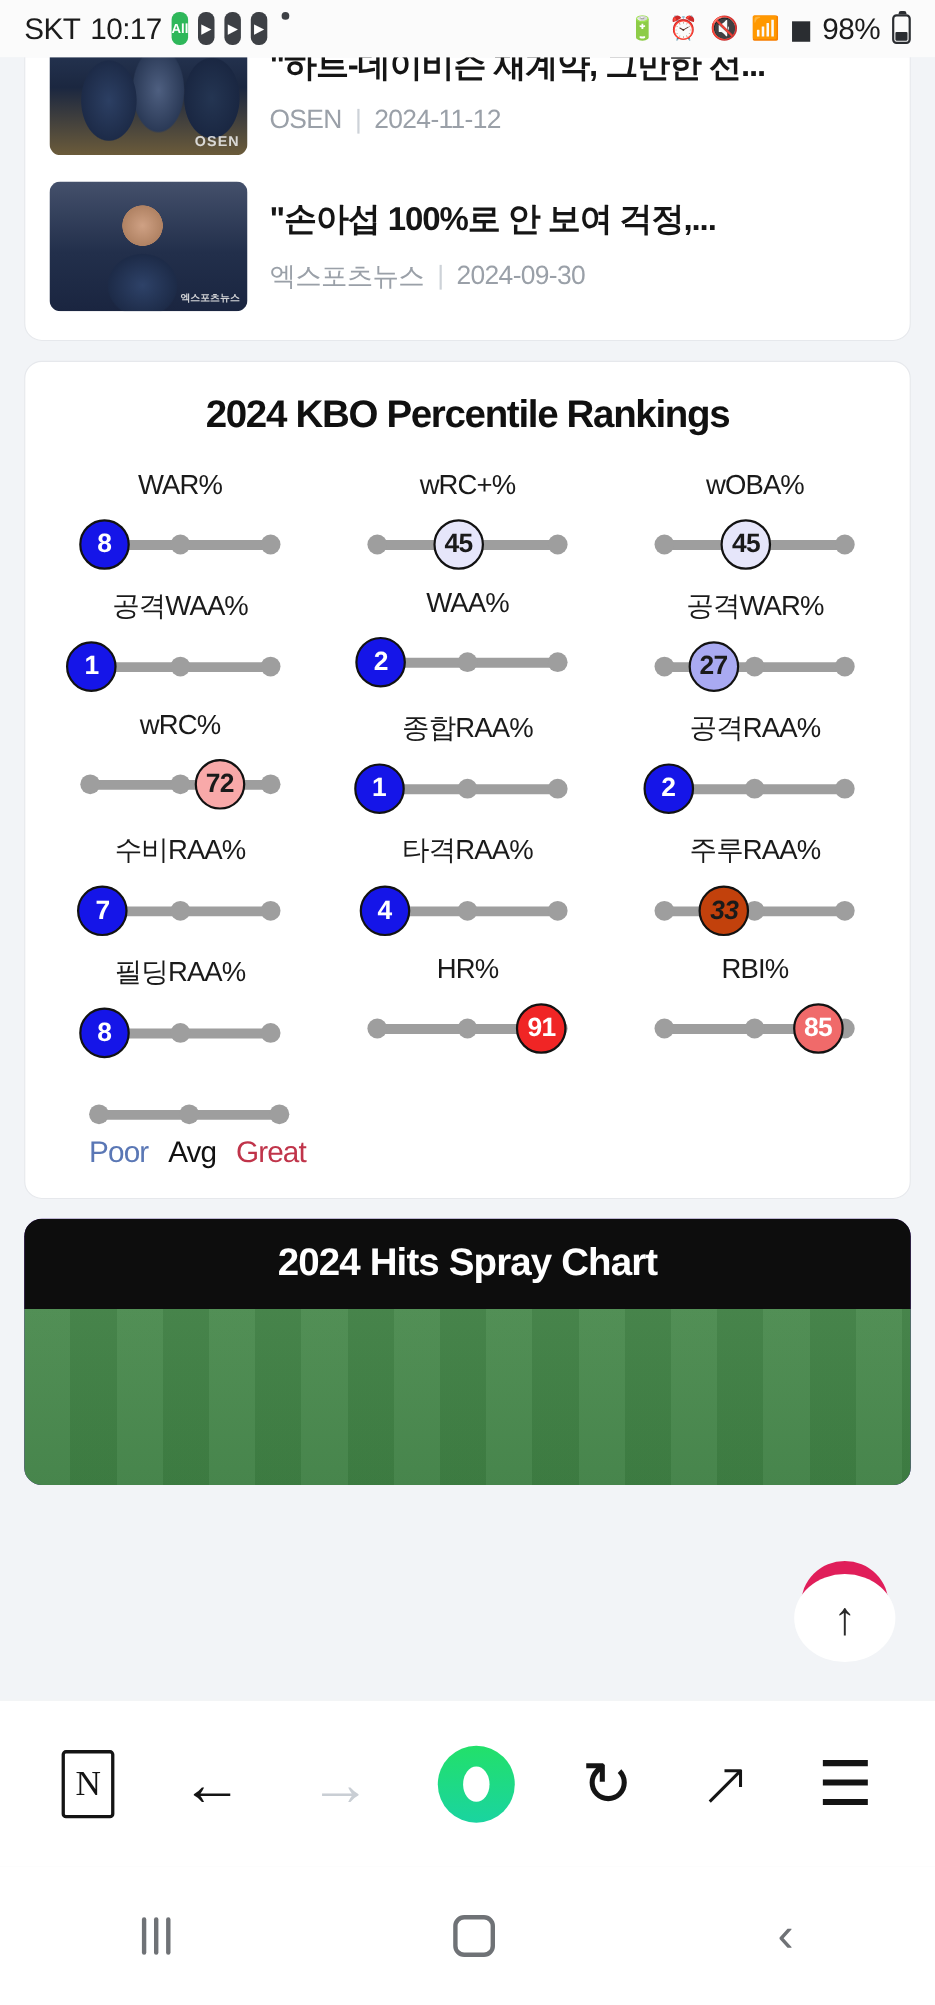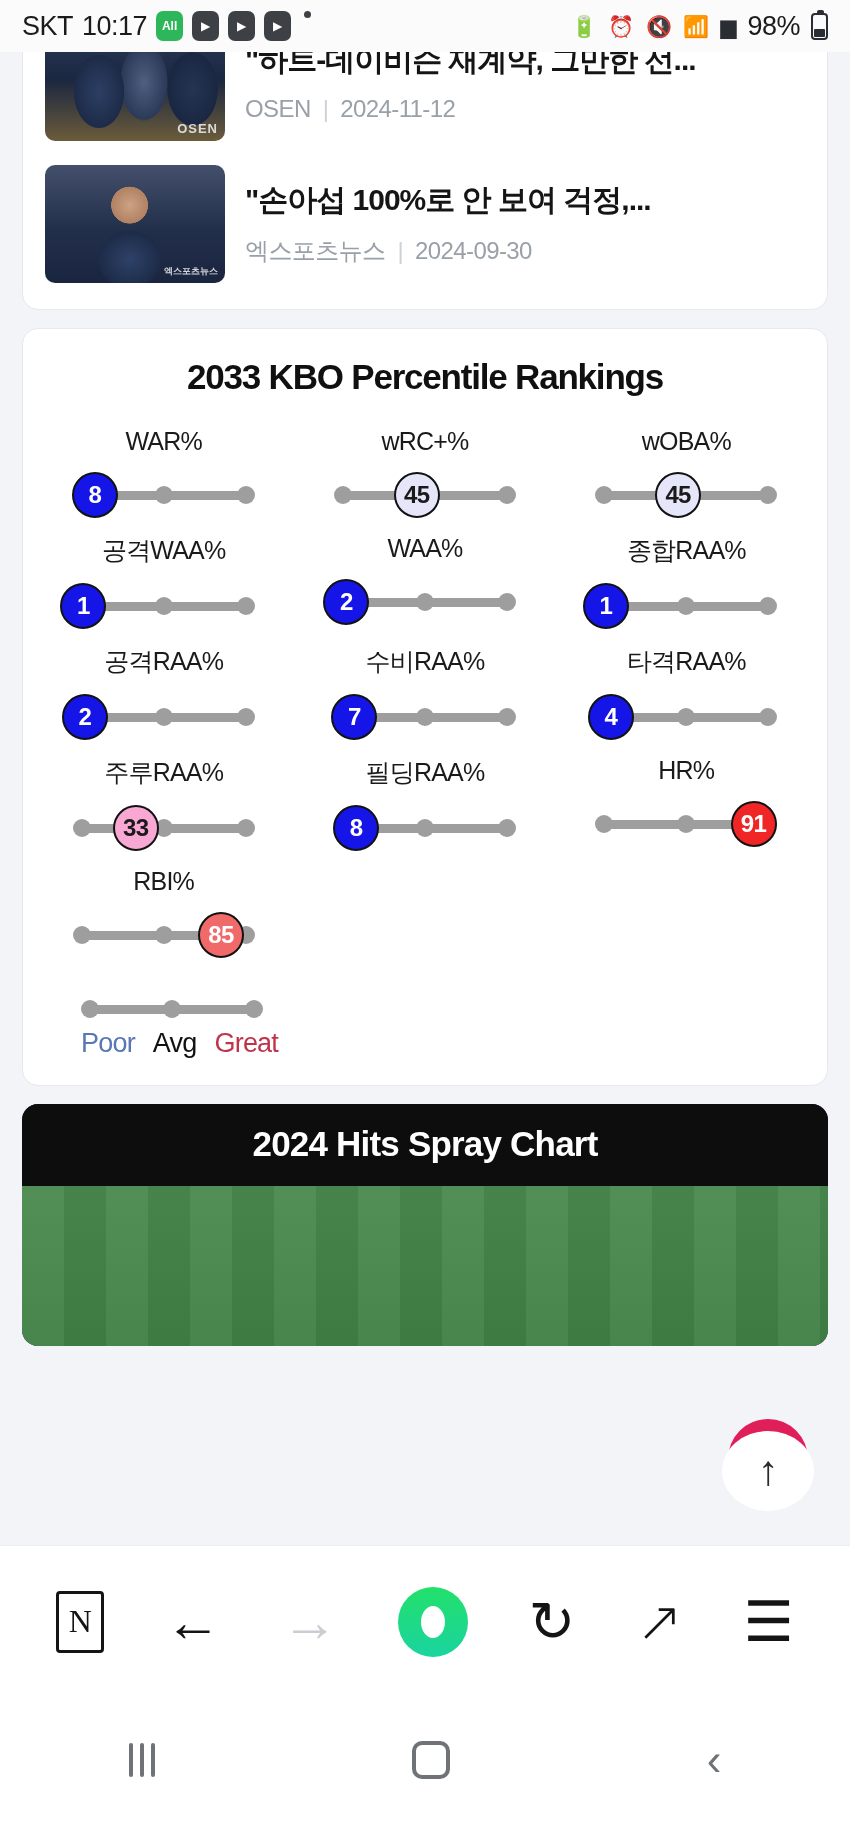--- a/index.html
+++ b/index.html
@@ -16,21 +16,21 @@
     height: 52px; width: 100%;
     background: #fbfbfb;
     display: flex; align-items: center;
     padding: 0 22px;
     position: relative; z-index: 5;
   }
   .sb-left { display: flex; align-items: flex-start; gap: 9px; }
   .sb-carrier { font-size: 27px; color: #1b1b1b; letter-spacing: -0.5px; }
   .sb-time { font-size: 27px; color: #1b1b1b; letter-spacing: -0.5px; }
   .sb-badge {
-    width: 27px; height: 30px; border-radius: 7px;
+    width: 15px; height: 30px; border-radius: 7px;
     display: flex; align-items: center; justify-content: center;
     font-size: 12px; color: #fff; font-weight: bold;
   }
   .sb-badge.green { background: #2eb75a; }
   .sb-badge.dark  { background: #3d4045; }
   .sb-dot { width: 7px; height: 7px; border-radius: 50%; background: #3d4045; margin-left: 4px; }
   .sb-right { margin-left: auto; display: flex; align-items: center; gap: 11px; }
   .sb-ic { font-size: 21px; color: #2a2d31; line-height: 1; }
   .sb-pct { font-size: 27px; color: #1b1b1b; letter-spacing: -0.5px; }
   .sb-batt {
@@ -266,21 +266,21 @@
         <div class="news-meta">
           <span>엑스포츠뉴스</span>
           <span class="news-sep">|</span>
           <span>2024-09-30</span>
         </div>
       </div>
     </div>
   </div>
 
   <div class="card pct-card">
-    <div class="pct-title">2033 KBO Percentile Rankings</div>
+    <div class="pct-title">2024 KBO Percentile Rankings</div>
     <div class="pct-grid" id="pct-grid">
         <div class="pct-cell">
           <div class="pct-label">WAR%</div>
           <div class="slider">
             <div class="track"></div>
             <div class="tick" style="left: 9px;"></div>
             <div class="tick" style="left: 91px;"></div>
             <div class="tick" style="left: 173px;"></div>
             <div class="knob" style="left: 22.12px; background: rgb(21, 21, 232); color: rgb(255, 255, 255);">8</div>
           </div>
@@ -319,20 +319,40 @@
           <div class="pct-label">WAA%</div>
           <div class="slider">
             <div class="track"></div>
             <div class="tick" style="left: 9px;"></div>
             <div class="tick" style="left: 91px;"></div>
             <div class="tick" style="left: 173px;"></div>
             <div class="knob" style="left: 12.28px; background: rgb(21, 21, 232); color: rgb(255, 255, 255);">2</div>
           </div>
         </div>
         <div class="pct-cell">
+          <div class="pct-label">공격WAR%</div>
+          <div class="slider">
+            <div class="track"></div>
+            <div class="tick" style="left: 9px;"></div>
+            <div class="tick" style="left: 91px;"></div>
+            <div class="tick" style="left: 173px;"></div>
+            <div class="knob" style="left: 53.28px; background: rgb(169, 170, 242); color: rgb(26, 26, 26);">27</div>
+          </div>
+        </div>
+        <div class="pct-cell">
+          <div class="pct-label">wRC%</div>
+          <div class="slider">
+            <div class="track"></div>
+            <div class="tick" style="left: 9px;"></div>
+            <div class="tick" style="left: 91px;"></div>
+            <div class="tick" style="left: 173px;"></div>
+            <div class="knob" style="left: 127.08px; background: rgb(248, 169, 169); color: rgb(26, 26, 26);">72</div>
+          </div>
+        </div>
+        <div class="pct-cell">
           <div class="pct-label">종합RAA%</div>
           <div class="slider">
             <div class="track"></div>
             <div class="tick" style="left: 9px;"></div>
             <div class="tick" style="left: 91px;"></div>
             <div class="tick" style="left: 173px;"></div>
             <div class="knob" style="left: 10.64px; background: rgb(21, 21, 232); color: rgb(255, 255, 255);">1</div>
           </div>
         </div>
         <div class="pct-cell">
@@ -365,21 +385,21 @@
             <div class="knob" style="left: 15.56px; background: rgb(21, 21, 232); color: rgb(255, 255, 255);">4</div>
           </div>
         </div>
         <div class="pct-cell">
           <div class="pct-label">주루RAA%</div>
           <div class="slider">
             <div class="track"></div>
             <div class="tick" style="left: 9px;"></div>
             <div class="tick" style="left: 91px;"></div>
             <div class="tick" style="left: 173px;"></div>
-            <div class="knob" style="left: 63.12px; background: #f9a8d4; color: rgb(26, 26, 26);">33</div>
+            <div class="knob" style="left: 63.12px; background: #c2410c; color: rgb(26, 26, 26); font-style: italic;">33</div>
           </div>
         </div>
         <div class="pct-cell">
           <div class="pct-label">필딩RAA%</div>
           <div class="slider">
             <div class="track"></div>
             <div class="tick" style="left: 9px;"></div>
             <div class="tick" style="left: 91px;"></div>
             <div class="tick" style="left: 173px;"></div>
             <div class="knob" style="left: 22.12px; background: rgb(21, 21, 232); color: rgb(255, 255, 255);">8</div>

